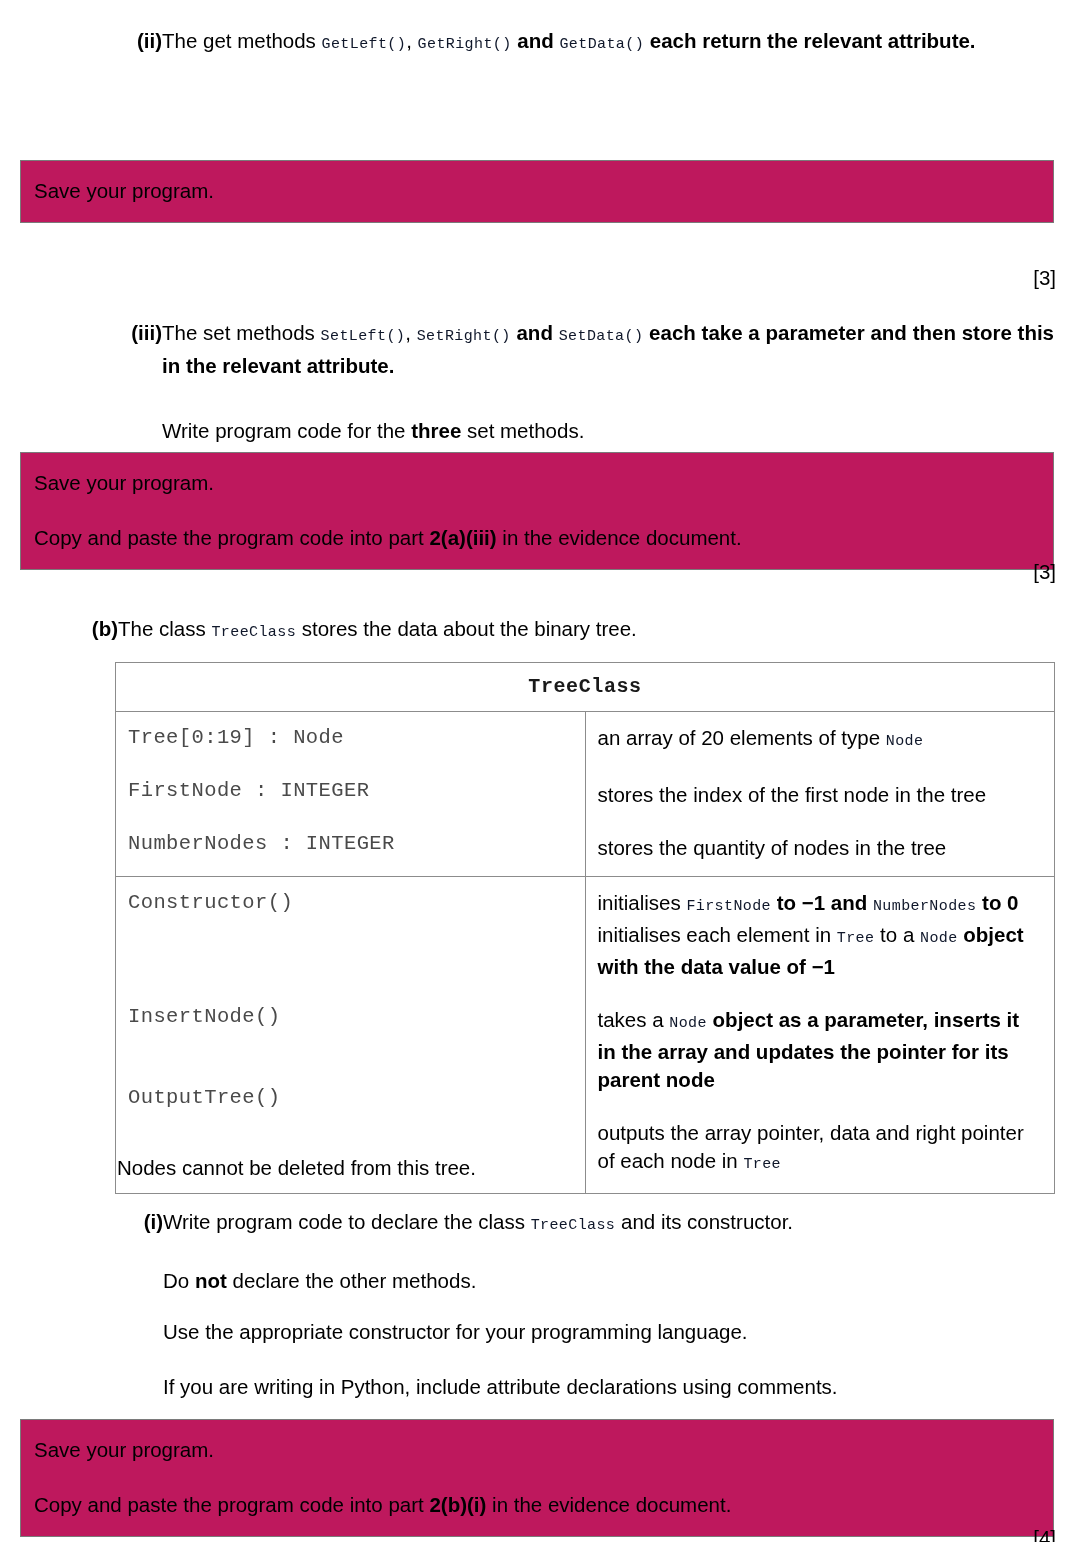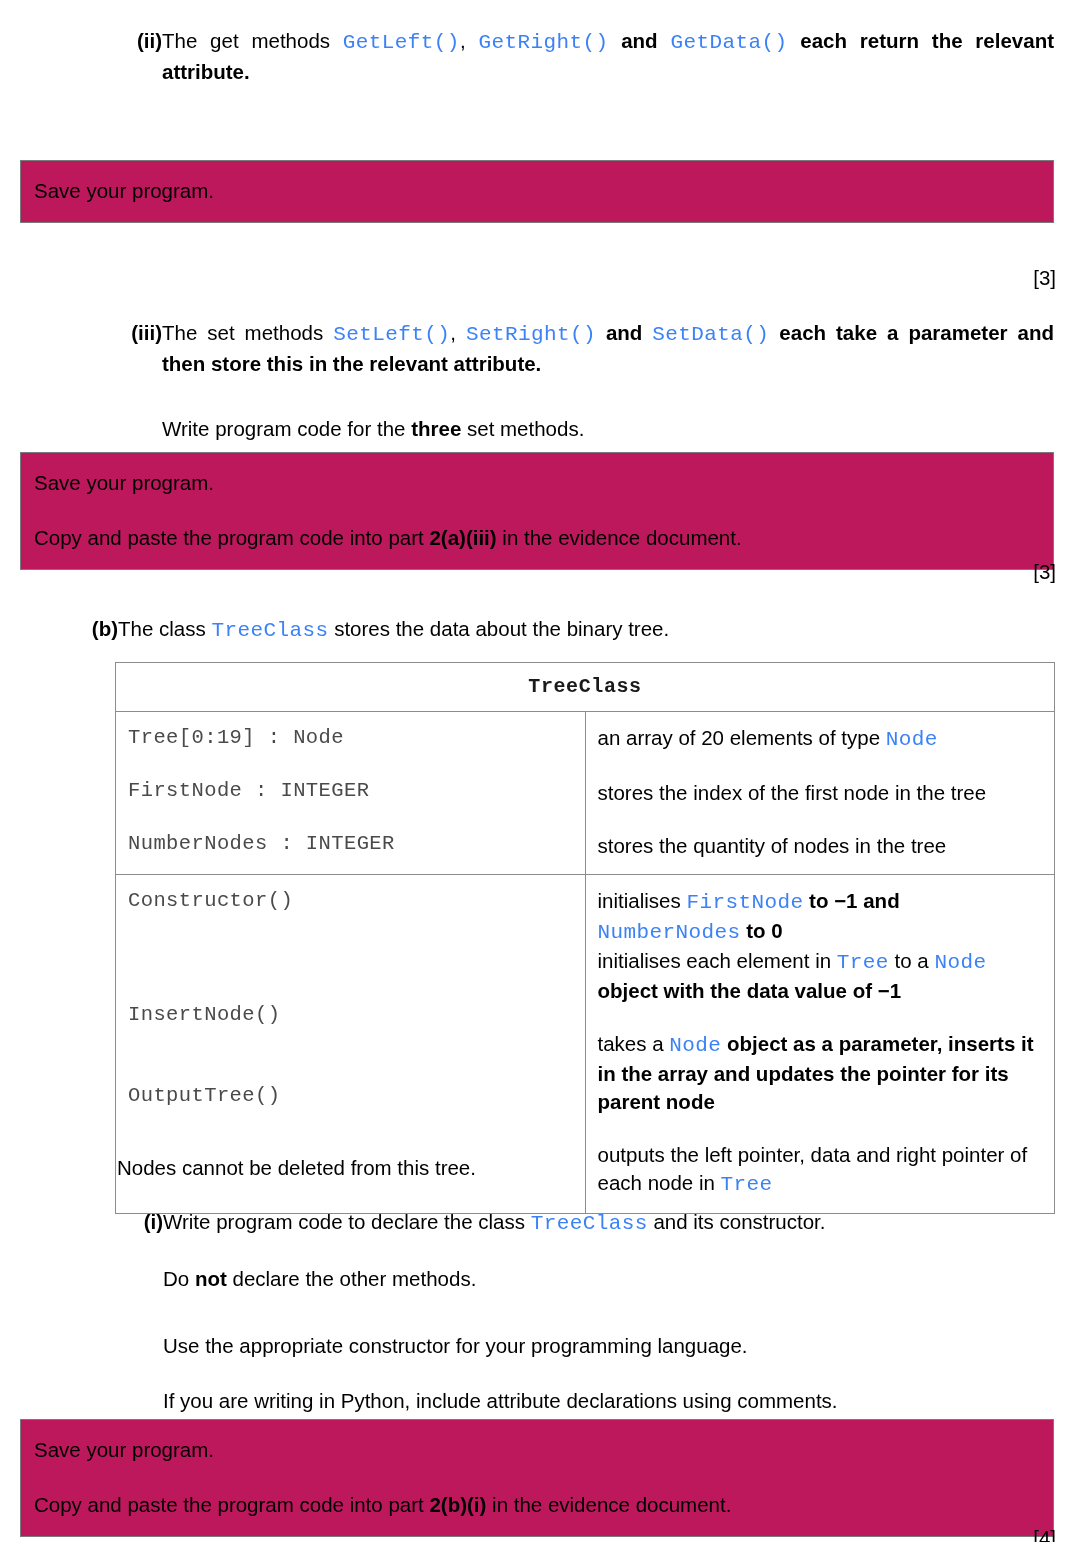--- a/index.html
+++ b/index.html
@@ -27,22 +27,22 @@
 
   
   .body-text {
     font-family: "Liberation Sans", sans-serif;
     font-size: 20.5px;
     line-height: 29px;
     color: #000000;
   }
   code, .mono {
     font-family: "Liberation Mono", "DejaVu Sans Mono", monospace;
-    font-size: 21px;
-    color: #3b82f6;
+    font-size: 15px;
+    color: #0f172a;
     letter-spacing: 0.4px;
     font-weight: 400;
   }
   b, .bold { font-weight: bold; }
 
   
   .q-block {
     position: absolute;
     display: flex;
     align-items: flex-start;
@@ -219,36 +219,36 @@
             <div class="row-item desc-cell">
               <p class="desc-sub"><span>initialises </span><code class="mono">FirstNode</code><b> to −1 and </b><code class="mono">NumberNodes</code><b> to 0</b></p>
               <p class="desc-sub"><span>initialises each element in </span><code class="mono">Tree</code><span> to a </span><code class="mono">Node</code><b> object with the data value of −1</b></p>
             </div>
 
             <div class="row-item desc-cell" style="margin-top:25px;">
               <p class="desc-sub"><span>takes a </span><code class="mono">Node</code><b> object as a parameter, inserts it in the array and updates the pointer for its parent node</b></p>
             </div>
 
             <div class="row-item desc-cell" style="margin-top:25px;">
-              <p class="desc-sub"><span>outputs the left pointer, data and right pointer of each node in </span><code class="mono">Tree</code></p>
+              <p class="desc-sub"><span>outputs the array pointer, data and right pointer of each node in </span><code class="mono">Tree</code></p>
             </div>
           </div>
         </td>
       </tr>
     </tbody>
   </table>
 
   <p class="plain-line body-text" style="left:117px; top:1153px;">Nodes cannot be deleted from this tree.</p>
 
   <div class="q-block" style="left:115px; top:1207px; width:939px;">
     <div class="q-label" style="width:48px; flex:0 0 48px;">(i)</div>
     <div class="q-body">
       <p class="q-para nojust body-text"><span>Write program code to declare the class </span><code class="mono">TreeClass</code><span> and its constructor.</span></p>
       <p class="q-para nojust body-text" style="margin-top:26px;"><span>Do </span><b>not</b><span> declare the other methods.</span></p>
-      <p class="q-para nojust body-text" style="margin-top:38px;">Use the appropriate constructor for your programming language.</p>
+      <p class="q-para nojust body-text" style="margin-top:22px;">Use the appropriate constructor for your programming language.</p>
       <p class="q-para nojust body-text" style="margin-top:26px;">If you are writing in Python, include attribute declarations using comments.</p>
     </div>
   </div>
 
   <div class="save-box" style="top:1419px;">
     <p>Save your program.</p>
     <p><span>Copy and paste the program code into part </span><b>2(b)(i)</b><span> in the evidence document.</span></p>
   </div>
   <div class="marks" style="top:1524px;">[4]</div>
 

